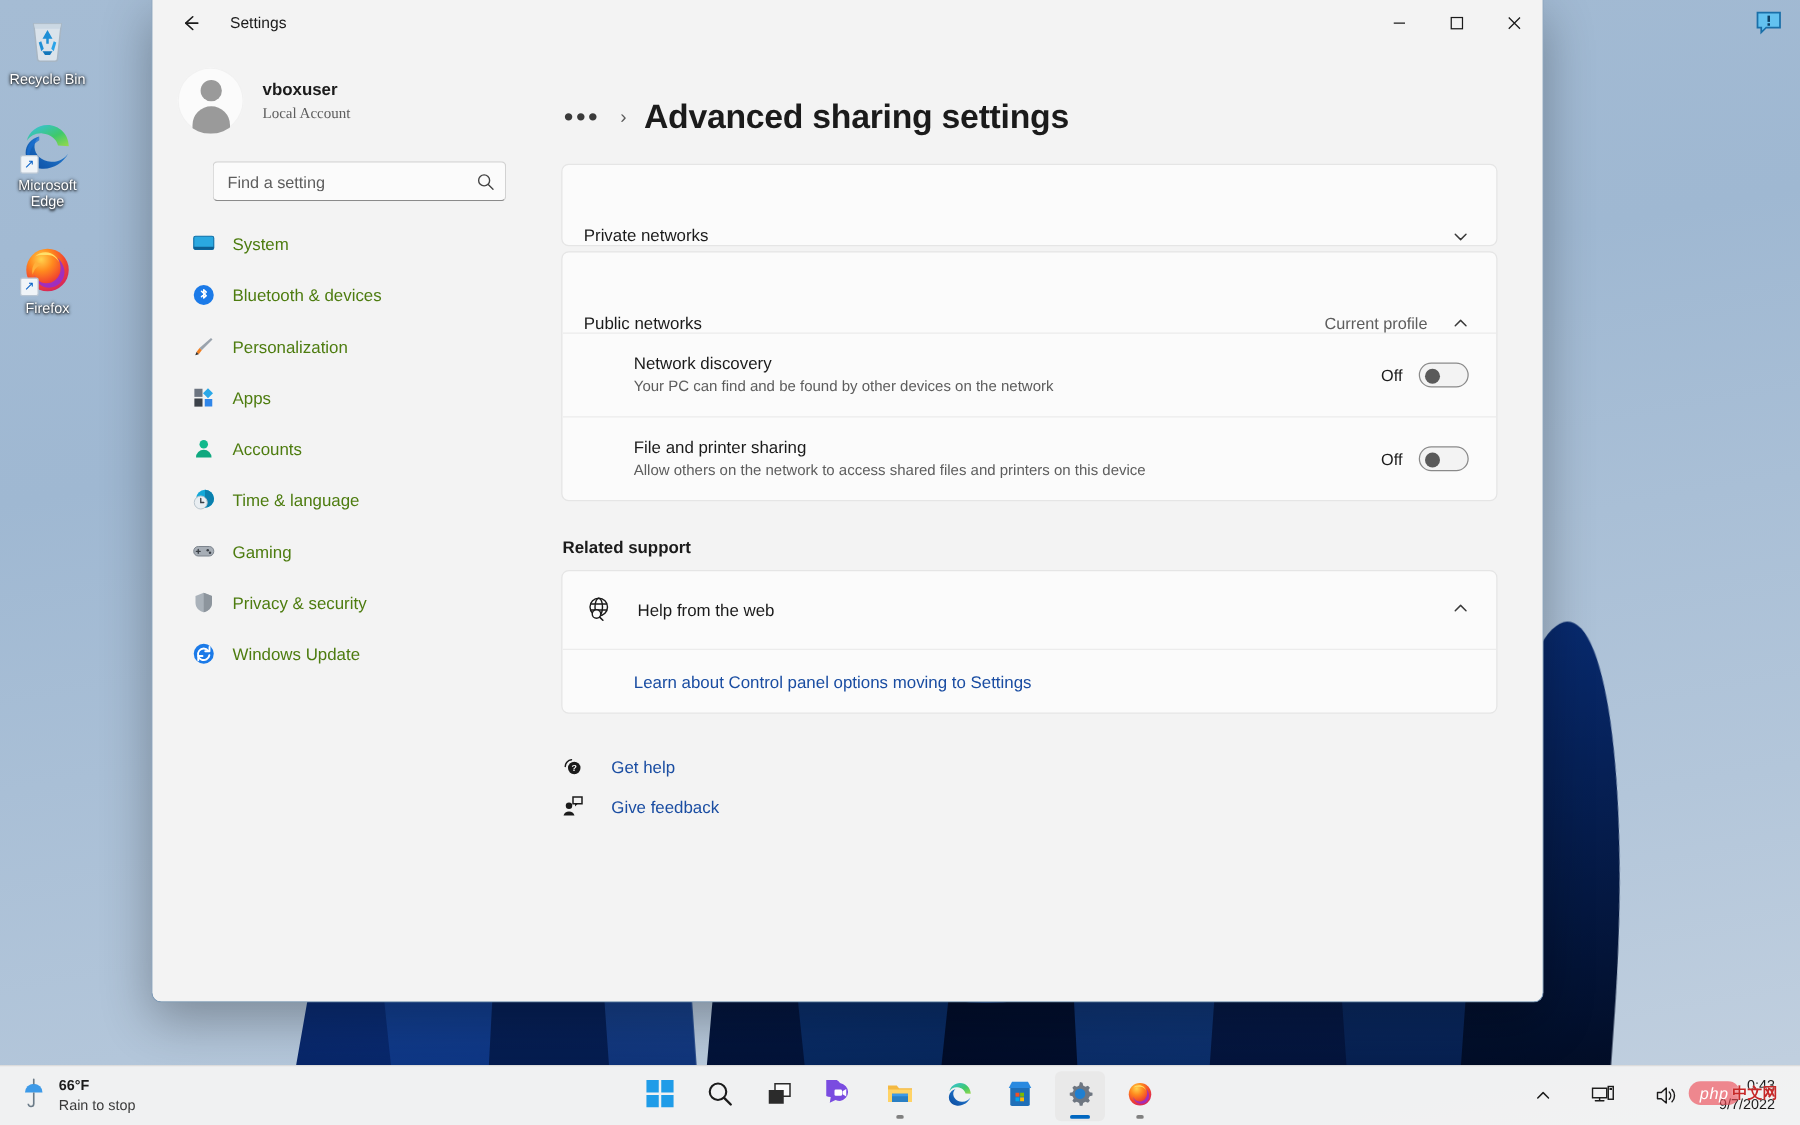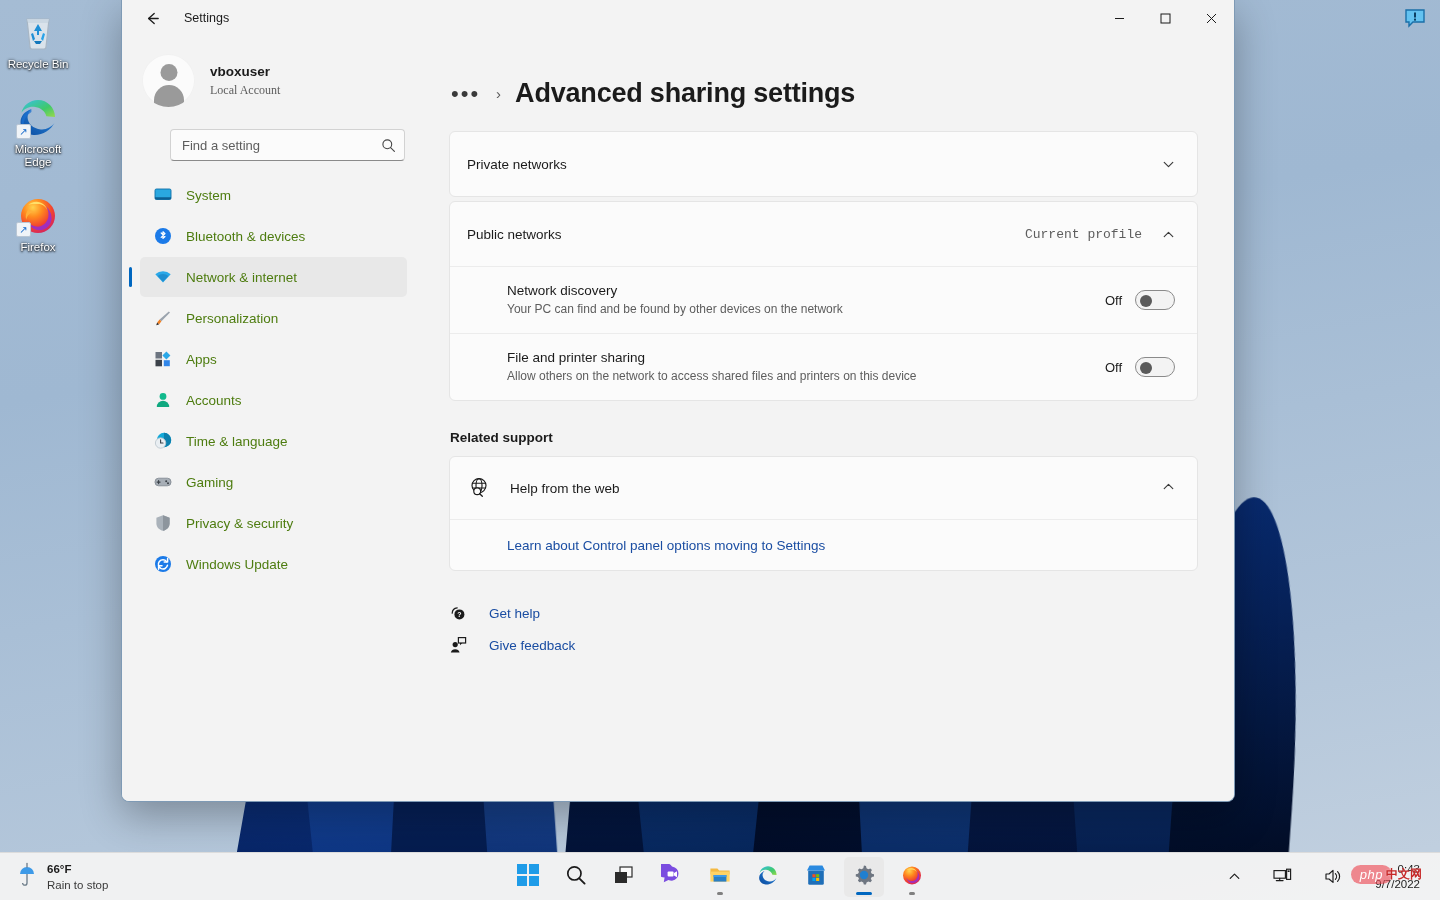--- a/index.html
+++ b/index.html
@@ -166,26 +166,26 @@
   }
   .crumb-sep { color:#5a5a5a; font-size:15px; }
   .page-title { font-size:27px; font-weight:bold; letter-spacing:-.2px; color:#1b1b1b; }
 
   .card {
     background:#fbfbfb; border:1px solid #e5e5e5; border-radius:6px;
     margin-bottom:4px; overflow:hidden;
   }
   .card.group { margin-bottom:4px; }
   .card-head {
-    height:64px; display:flex; align-items:center; padding:0 22px 0 17px;
+    height:64px; display:flex; align-items:flex-end; padding:0 22px 0 17px;
     cursor:pointer;
   }
   .card-head .ch-title { font-size:13.5px; color:#1b1b1b; }
   .card-head .ch-right { margin-left:auto; display:flex; align-items:center; gap:20px; }
-  .ch-note { font-size:13px; color:#5d5d5d;font-family:Liberation Mono, monospace; }
+  .ch-note { font-size:13px; color:#5d5d5d; }
   .chev { width:13px; height:13px; color:#3a3a3a; }
 
   .setting-row {
     display:flex; align-items:center; padding:15px 22px 15px 57px;
     border-top:1px solid #ececec;
     min-height:59px;
   }
   .setting-row .sr-text { min-width:0; }
   .sr-title { font-size:13.5px; color:#1b1b1b; line-height:18px; }
   .sr-desc { font-size:12px; color:#5d5d5d; line-height:17px; margin-top:1px; }
@@ -439,29 +439,20 @@
         <div class="nav-item">
           <span class="nav-ico">
             <svg viewBox="0 0 18 18" width="18" height="18">
               <circle cx="9" cy="9" r="8" fill="#1b7ae8"></circle>
               <path d="M7.2 6 L11 9.6 L9 11.4 V4.8 L11 6.6 L7.2 10.4" fill="none" stroke="#fff" stroke-width="1.25" stroke-linecap="round" stroke-linejoin="round"></path>
             </svg>
           </span>
           <span>Bluetooth &amp; devices</span>
         </div>
 
-        <div class="nav-item active">
-          <span class="nav-ico">
-            <svg viewBox="0 0 18 18" width="18" height="18">
-              <path d="M1.3 6.3 A11.5 11.5 0 0 1 16.7 6.3 L9 14.4 Z" fill="#2aa8e8"></path>
-              <path d="M3.6 8 A8 8 0 0 1 14.4 8 L9 13.7 Z" fill="#1f8ed0"></path>
-            </svg>
-          </span>
-          <span>Network &amp; internet</span>
-        </div>
 
         <div class="nav-item">
           <span class="nav-ico">
             <svg viewBox="0 0 18 18" width="18" height="18">
               <path d="M14.8 2.4 L16 3.6 L7.4 12.2 L5.6 10.4 Z" fill="#9aa3ad"></path>
               <path d="M5.6 10.4 L7.4 12.2 L5 15.4 L3.2 13.6 Z" fill="#f07e20"></path>
               <path d="M3.2 13.6 L5 15.4 L2.2 16.2 Z" fill="#2b2b2b"></path>
             </svg>
           </span>
           <span>Personalization</span>

